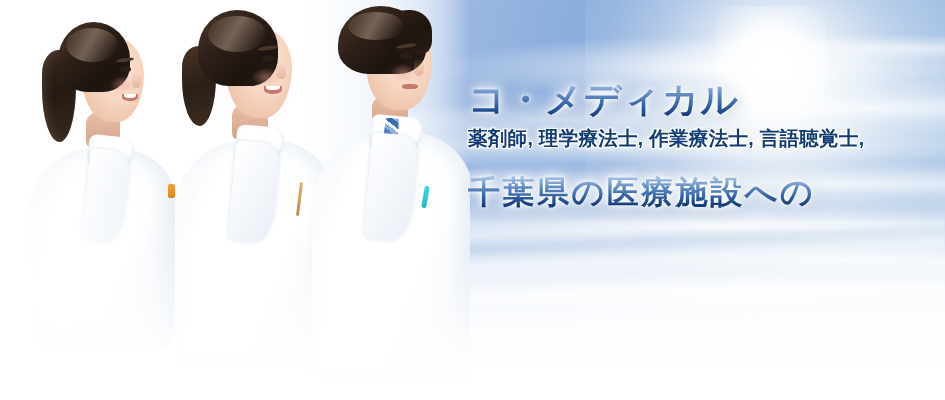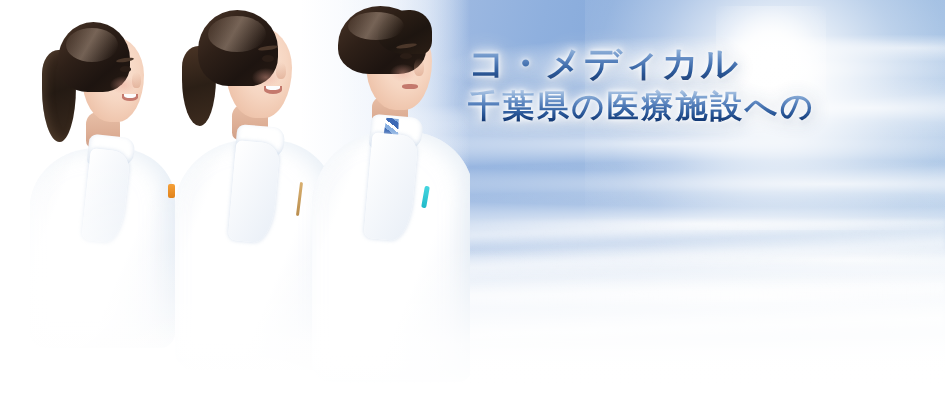--- a/index.html
+++ b/index.html
@@ -347,20 +347,21 @@
     filter:
       drop-shadow(0 0 2px rgba(255,255,255,0.98))
       drop-shadow(0 0 5px rgba(255,255,255,0.92))
       drop-shadow(0 0 9px rgba(255,255,255,0.75))
       drop-shadow(1px 2px 2px rgba(60,90,140,0.25));
   }
 
   .headline-main {
     font-size: 37px;
     letter-spacing: 1px;
+    margin-top: 36px;
   }
 
   .sub-list {
     margin: 5px 0 0 0;
     padding: 0;
     list-style: none;
   }
   .sub-list li {
     font-size: 19.5px;
     font-weight: 700;
@@ -371,20 +372,21 @@
       0 0 2px rgba(255,255,255,1),
       0 0 4px rgba(255,255,255,0.98),
       1px 1px 0 rgba(255,255,255,0.95),
       -1px 1px 0 rgba(255,255,255,0.95),
       1px -1px 0 rgba(255,255,255,0.95),
       -1px -1px 0 rgba(255,255,255,0.95),
       0 0 8px rgba(255,255,255,0.8);
   }
 
   .headline-sub-block {
+    margin-top: 22px;
   }
   .headline-sub {
     font-size: 32px;
     letter-spacing: 2.5px;
   }
   .headline-sub + .headline-sub {
     margin-top: 4px;
   }
 </style>
 </head>
@@ -461,20 +463,21 @@
     </div>
 
     <div class="photo-bloom"></div>
   </div>
 
   <div class="copy">
 
     <h1 class="headline-main">コ・メディカル</h1>
 
     <ul class="sub-list">
+      <li>薬剤師, 理学療法士, 作業療法士, 言語聴覚士,</li>
     </ul>
 
     <div class="headline-sub-block">
       <div class="headline-sub">千葉県の医療施設への</div>
     </div>
 
   </div>
 </div>
 
 </body></html>

